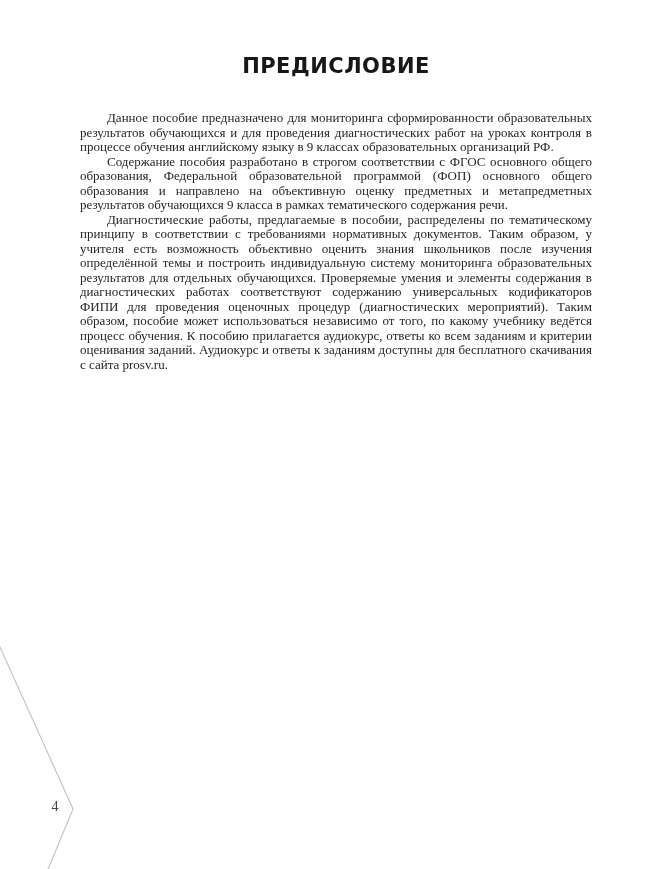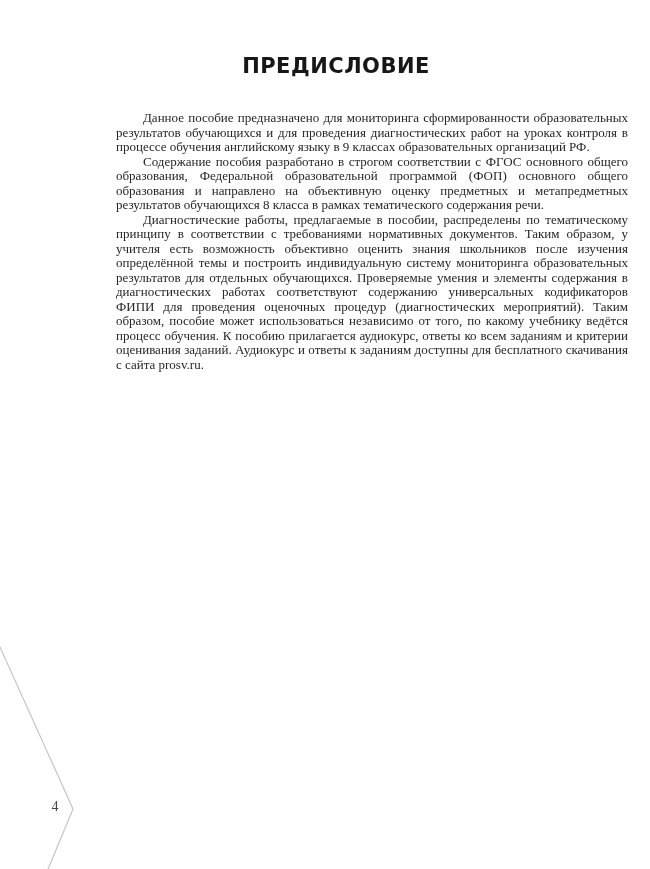--- a/index.html
+++ b/index.html
@@ -31,21 +31,20 @@
   .body-text {
     position: absolute;
     top: 111px;
     left: 80px;
     width: 512px;
     font-size: 13px;
     line-height: 14.5px;
     text-align: justify;
     color: #262626;
     hyphens: auto;
-    margin-left: 36px;
     -webkit-hyphens: auto;
   }
   .body-text p {
     margin: 0;
     text-indent: 27px;
   }
   .corner-svg {
     position: absolute;
     left: 0;
     top: 0;
@@ -65,21 +64,21 @@
 </style>
 </head>
 <body>
 
 <div class="page">
 
   <h1 class="title">ПРЕДИСЛОВИЕ</h1>
 
   <div class="body-text">
     <p>Данное пособие предназначено для мониторинга сформированности образовательных результатов обучающихся и для проведения диагностических работ на уроках контроля в процессе обучения английскому языку в 9 классах образовательных организаций РФ.</p>
-    <p>Содержание пособия разработано в строгом соответствии с ФГОС основного общего образования, Федеральной образовательной программой (ФОП) основного общего образования и направлено на объективную оценку предметных и метапредметных результатов обучающихся 8 класса в рамках тематического содержания речи.</p>
+    <p>Содержание пособия разработано в строгом соответствии с ФГОС основного общего образования, Федеральной образовательной программой (ФОП) основного общего образования и направлено на объективную оценку предметных и метапредметных результатов обучающихся 9 класса в рамках тематического содержания речи.</p>
     <p>Диагностические работы, предлагаемые в пособии, распределены по тематическому принципу в соответствии с требованиями нормативных документов. Таким образом, у учителя есть возможность объективно оценить знания школьников после изучения определённой темы и построить индивидуальную систему мониторинга образовательных результатов для отдельных обучающихся. Проверяемые умения и элементы содержания в диагностических работах соответствуют содержанию универсальных кодификаторов ФИПИ для проведения оценочных процедур (диагностических мероприятий). Таким образом, пособие может использоваться независимо от того, по какому учебнику ведётся процесс обучения. К пособию прилагается аудиокурс, ответы ко всем заданиям и критерии оценивания заданий. Аудиокурс и ответы к заданиям доступны для бесплатного скачивания с сайта prosv.ru.</p>
   </div>
 
   <svg class="corner-svg" viewBox="0 0 650 869" xmlns="http://www.w3.org/2000/svg">
     <polyline fill="none" stroke-width="1.2" stroke="#c5c5c5" points="-5,636 73,809 46,874"></polyline>
   </svg>
 
   <div class="page-number">4</div>
 
 </div>

